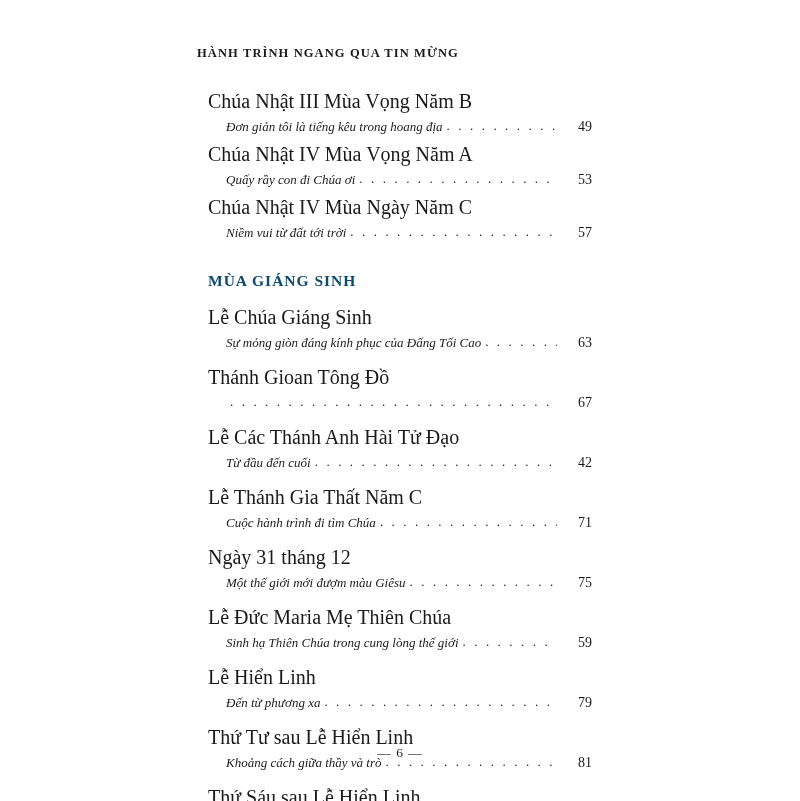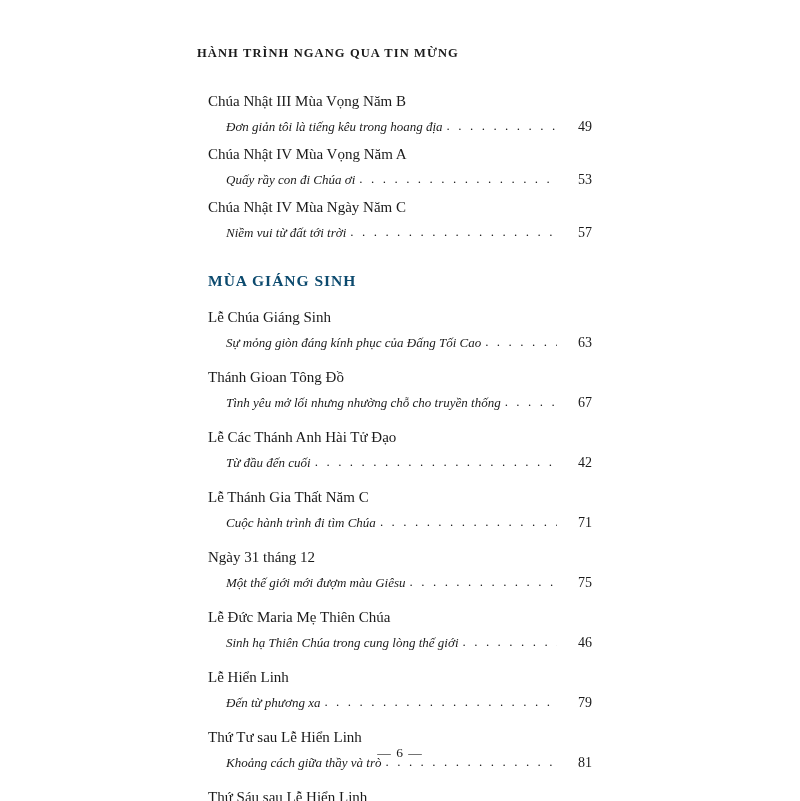--- a/index.html
+++ b/index.html
@@ -46,21 +46,21 @@
     letter-spacing: 1.0px;
     color: #0c4a6e;
     margin-top: 26px;
     margin-bottom: 14px;
   }
   .entry {
     margin-bottom: 1px;
   }
   .entry-title {
     font-family: "Liberation Serif", serif;
-    font-size: 15px;
+    font-size: 20px;
     line-height: 26px;
     color: #1a1a1a;
   }
   .entry-sub {
     display: flex;
     align-items: center;
     line-height: 26px;
     padding-left: 18px;
     font-size: 13px;
   }
@@ -148,21 +148,20 @@
       <div class="entry-sub">
         <span class="sub-text">Sự mỏng giòn đáng kính phục của Đấng Tối Cao</span>
         <span class="leader">. . . . . . . . . . . . . . . . . . . . . . . . . . . . . . . . . . . . . .</span>
         <span class="page-num">63</span>
       </div>
     </div>
 
     <div class="entry gap-before">
       <div class="entry-title">Thánh Gioan Tông Đồ</div>
       <div class="entry-sub">
-        <span class="sub-text">Tình yêu mở lối nhưng nhường chỗ cho truyền thống</span>
         <span class="leader">. . . . . . . . . . . . . . . . . . . . . . . . . . . . . . . . . . . . . .</span>
         <span class="page-num">67</span>
       </div>
     </div>
 
     <div class="entry gap-before">
       <div class="entry-title">Lễ Các Thánh Anh Hài Tử Đạo</div>
       <div class="entry-sub">
         <span class="sub-text">Từ đầu đến cuối</span>
         <span class="leader">. . . . . . . . . . . . . . . . . . . . . . . . . . . . . . . . . . . . . .</span>
@@ -186,21 +185,21 @@
         <span class="leader">. . . . . . . . . . . . . . . . . . . . . . . . . . . . . . . . . . . . . .</span>
         <span class="page-num">75</span>
       </div>
     </div>
 
     <div class="entry gap-before">
       <div class="entry-title">Lễ Đức Maria Mẹ Thiên Chúa</div>
       <div class="entry-sub">
         <span class="sub-text">Sinh hạ Thiên Chúa trong cung lòng thế giới</span>
         <span class="leader">. . . . . . . . . . . . . . . . . . . . . . . . . . . . . . . . . . . . . .</span>
-        <span class="page-num">46</span>
+        <span class="page-num">59</span>
       </div>
     </div>
 
     <div class="entry gap-before">
       <div class="entry-title">Lễ Hiển Linh</div>
       <div class="entry-sub">
         <span class="sub-text">Đến từ phương xa</span>
         <span class="leader">. . . . . . . . . . . . . . . . . . . . . . . . . . . . . . . . . . . . . .</span>
         <span class="page-num">79</span>
       </div>

